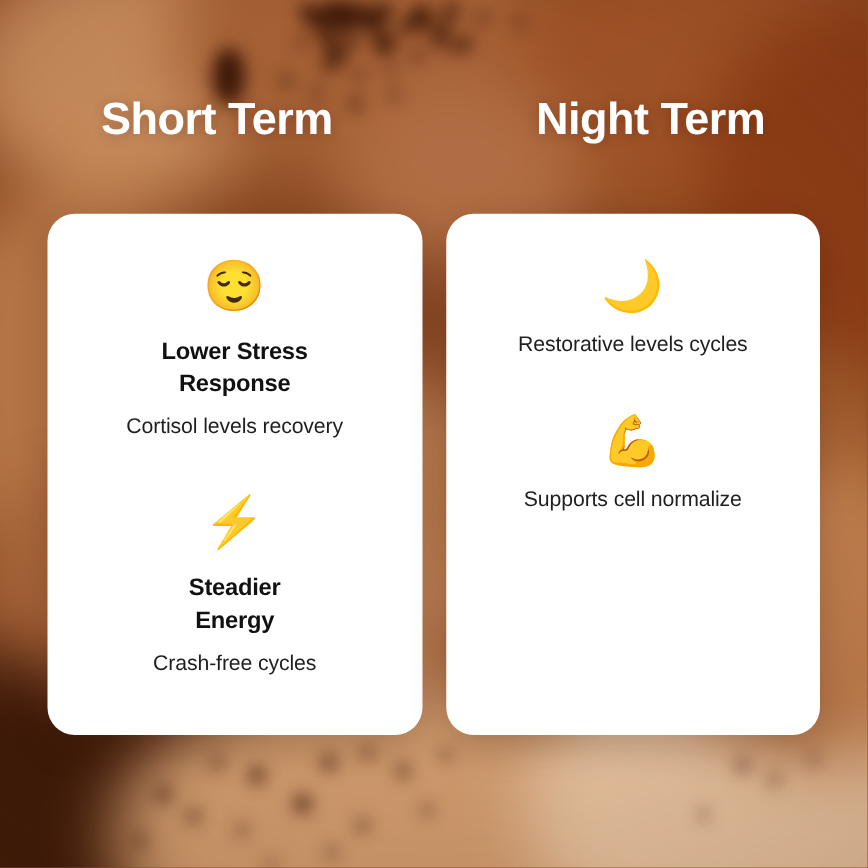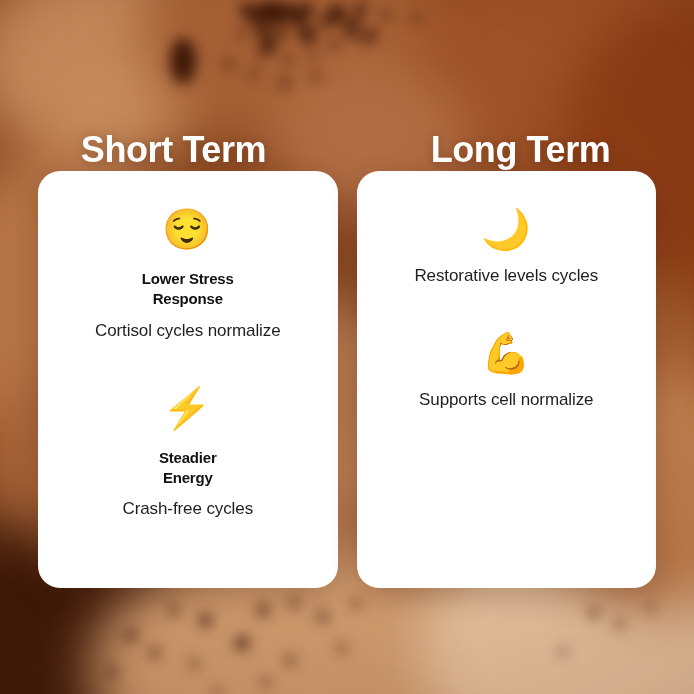--- a/index.html
+++ b/index.html
@@ -70,21 +70,21 @@
     top: 0;
     left: 0;
     width: 694px;
     height: 171px;
     z-index: 3;
     display: flex;
   }
   .header-col {
     flex: 1 1 0;
     display: flex;
-    align-items: flex-end;
+    align-items: center;
     justify-content: center;
     padding-top: 18px;
   }
   .header-col .title {
     color: #ffffff;
     font-size: 36px;
     font-weight: 700;
     letter-spacing: -0.4px;
     text-shadow: 0 1px 10px rgba(70,28,8,0.30);
     white-space: nowrap;
@@ -128,21 +128,21 @@
   .benefit .emoji {
     font-size: 40px;
     line-height: 52px;
     height: 52px;
     display: block;
     user-select: none;
   }
 
   .benefit .b-title {
     margin-top: 14px;
-    font-size: 15px;
+    font-size: 19px;
     font-weight: 700;
     color: #111111;
     line-height: 1.35;
     letter-spacing: -0.2px;
     white-space: pre-line;
   }
 
   .benefit .b-sub {
     margin-top: 10px;
     font-size: 17px;
@@ -252,32 +252,32 @@
     <i style="left:560px; top:648px; width:6px;  height:7px;"></i>
   </div>
 
   <div class="bg-vignette"></div>
 
   <div class="headers">
     <div class="header-col">
       <span class="title">Short Term</span>
     </div>
     <div class="header-col">
-      <span class="title">Long Term</span>
+      <span class="title">Night Term</span>
     </div>
   </div>
 
   <div class="cards">
 
     <div class="card">
       <div class="benefit first">
         <span class="emoji">😌</span>
         <span class="b-title">Lower Stress
 Response</span>
-        <span class="b-sub">Cortisol cycles normalize</span>
+        <span class="b-sub">Cortisol levels recovery</span>
       </div>
       <div class="benefit second">
         <span class="emoji">⚡</span>
         <span class="b-title">Steadier
 Energy</span>
         <span class="b-sub">Crash-free cycles</span>
       </div>
     </div>
 
     <div class="card">

